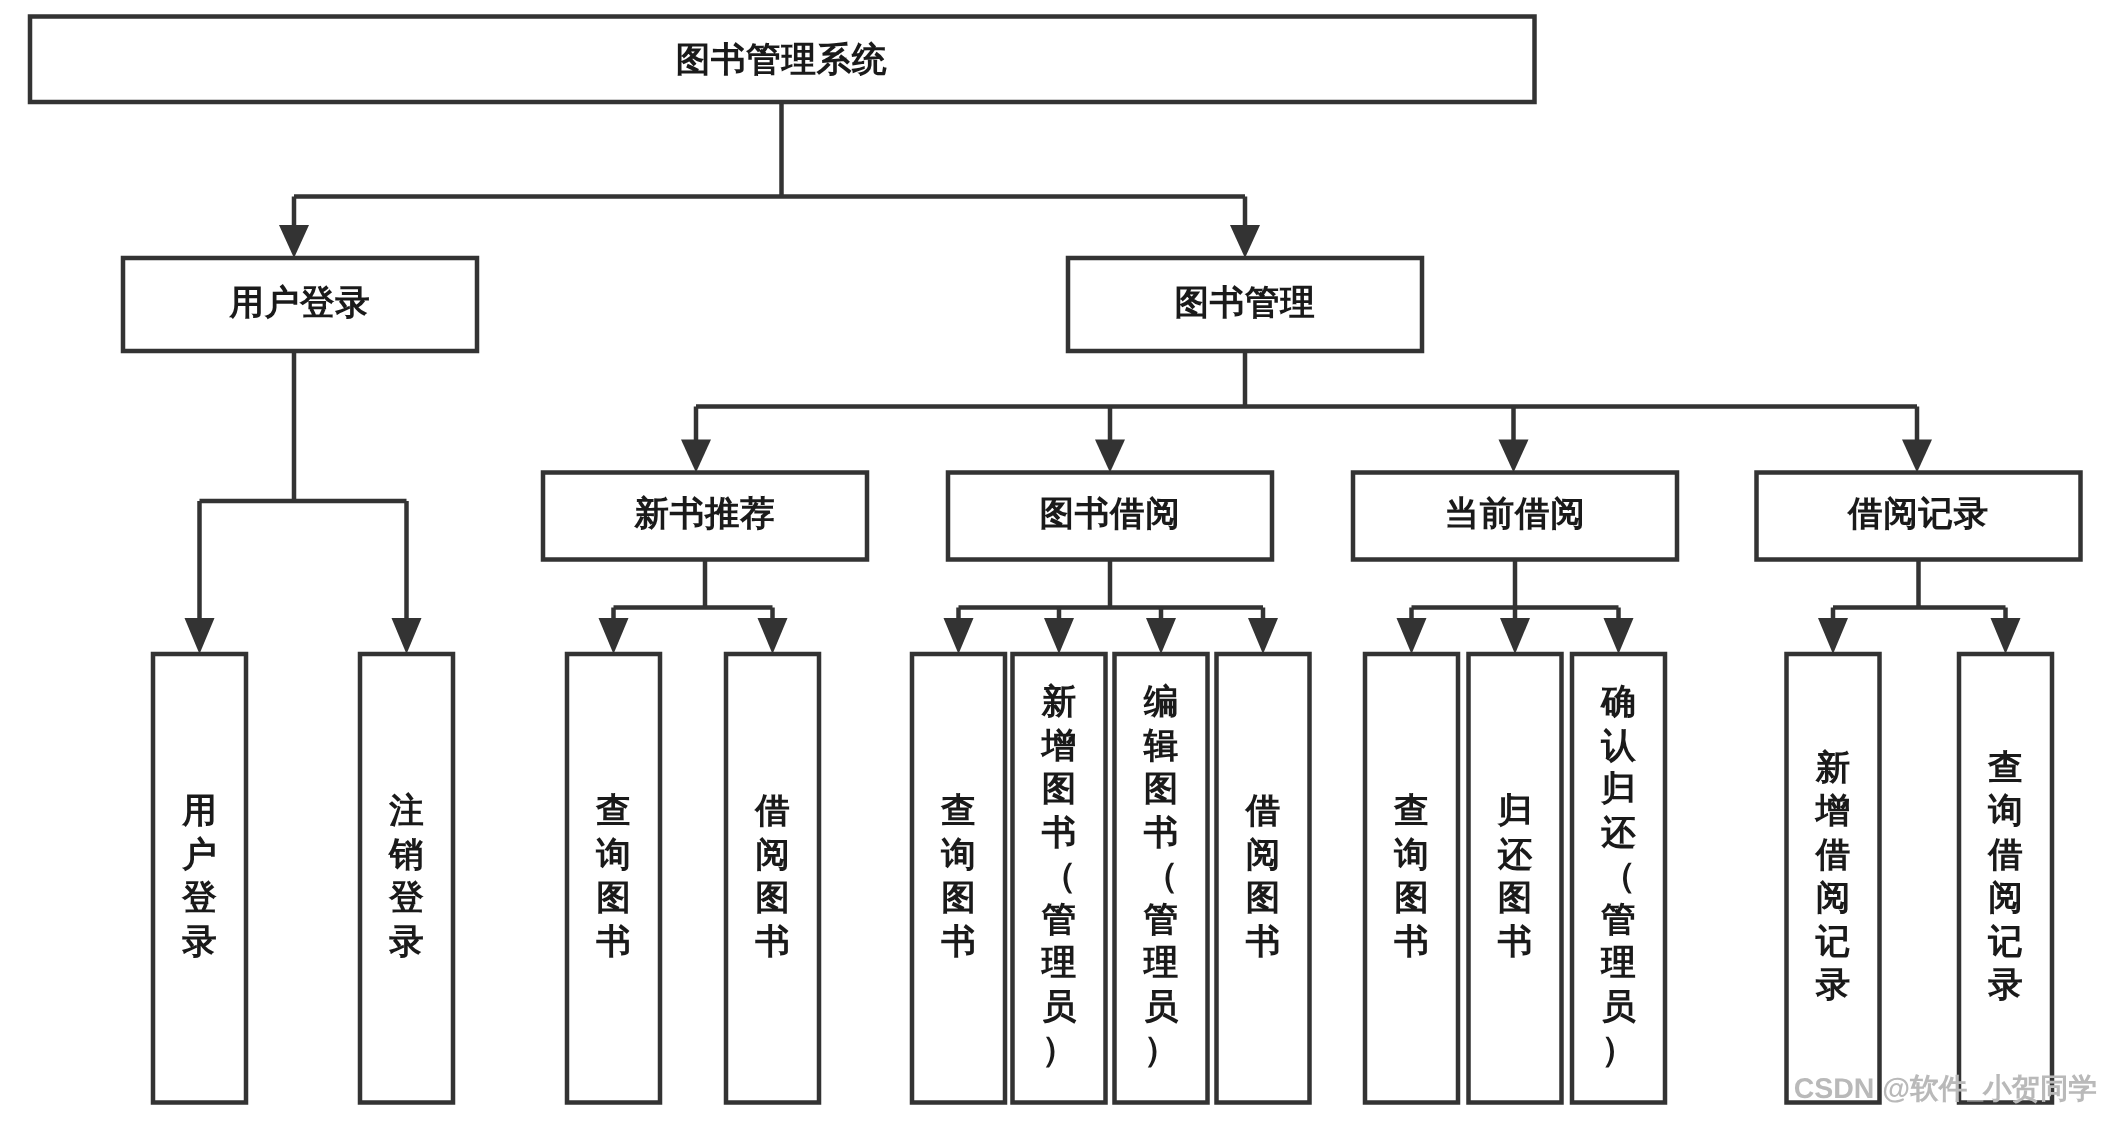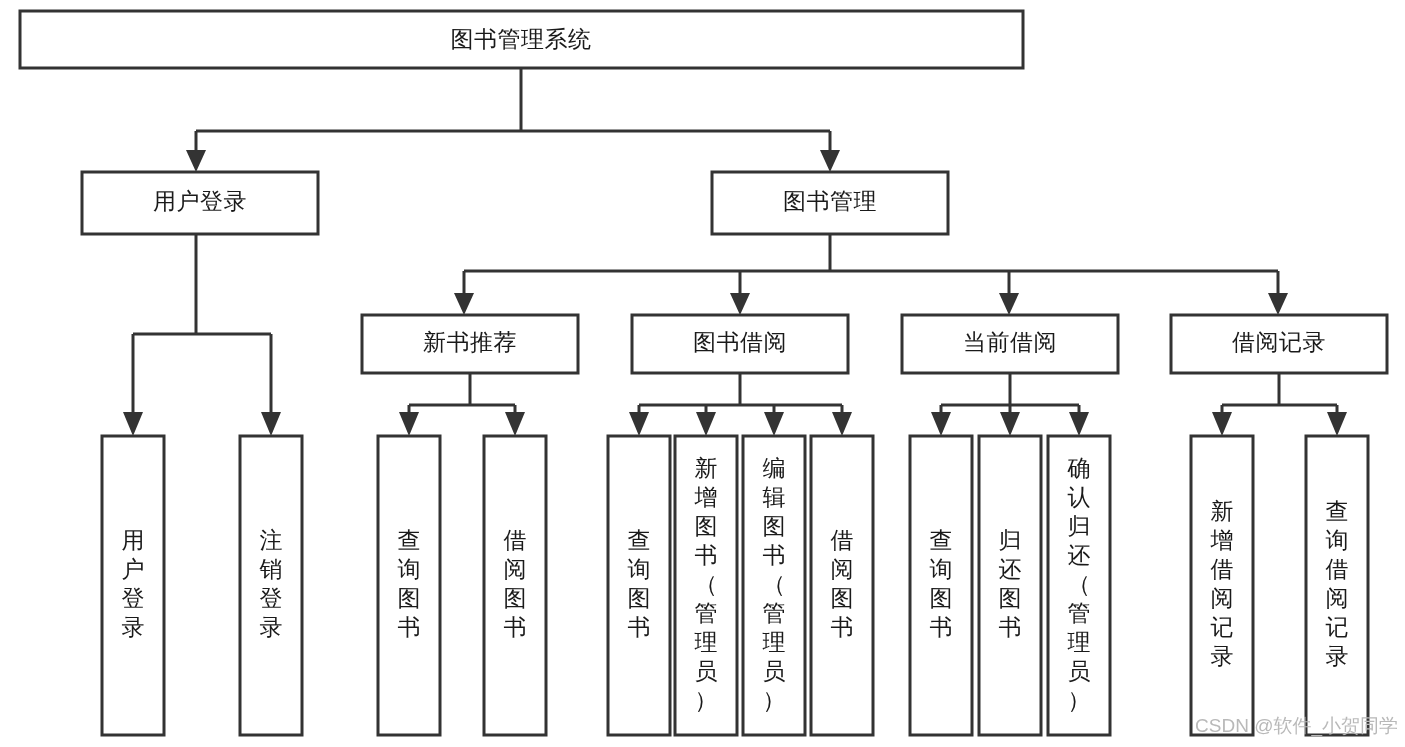--- a/index.html
+++ b/index.html
@@ -13,20 +13,21 @@
     font-family: "Liberation Sans", "DejaVu Sans", sans-serif;
     overflow: hidden;
     position: relative;
   }
   #diagram-root {
     position: absolute;
     left: 0;
     top: 0;
     width: 1405px;
     height: 747px;
+    font-weight: bold;
   }
   svg.flow {
     display: block;
     width: 1405px;
     height: 747px;
   }
   .node-rect {
     fill: #ffffff;
     stroke: #333333;
     stroke-width: 3;

